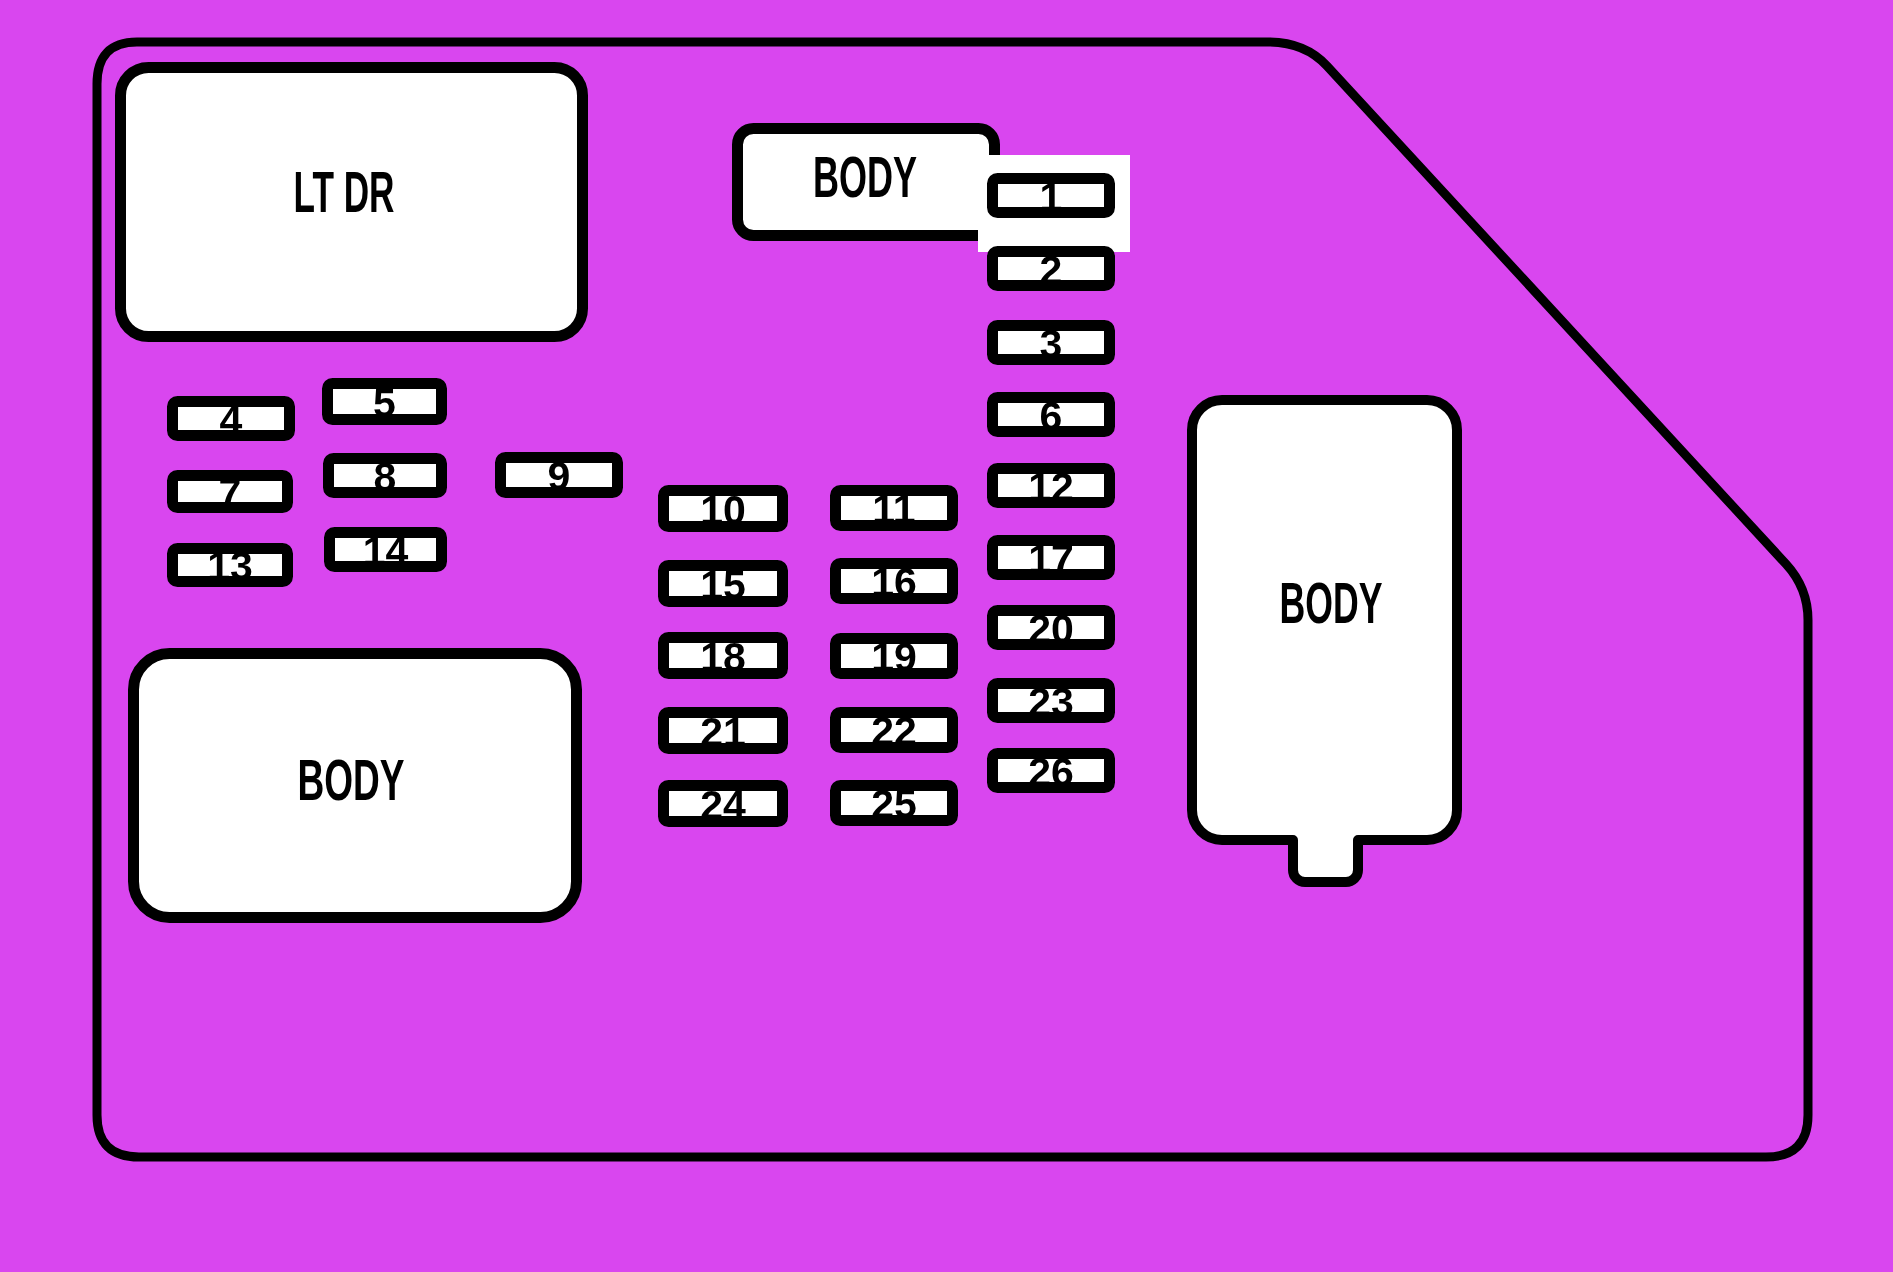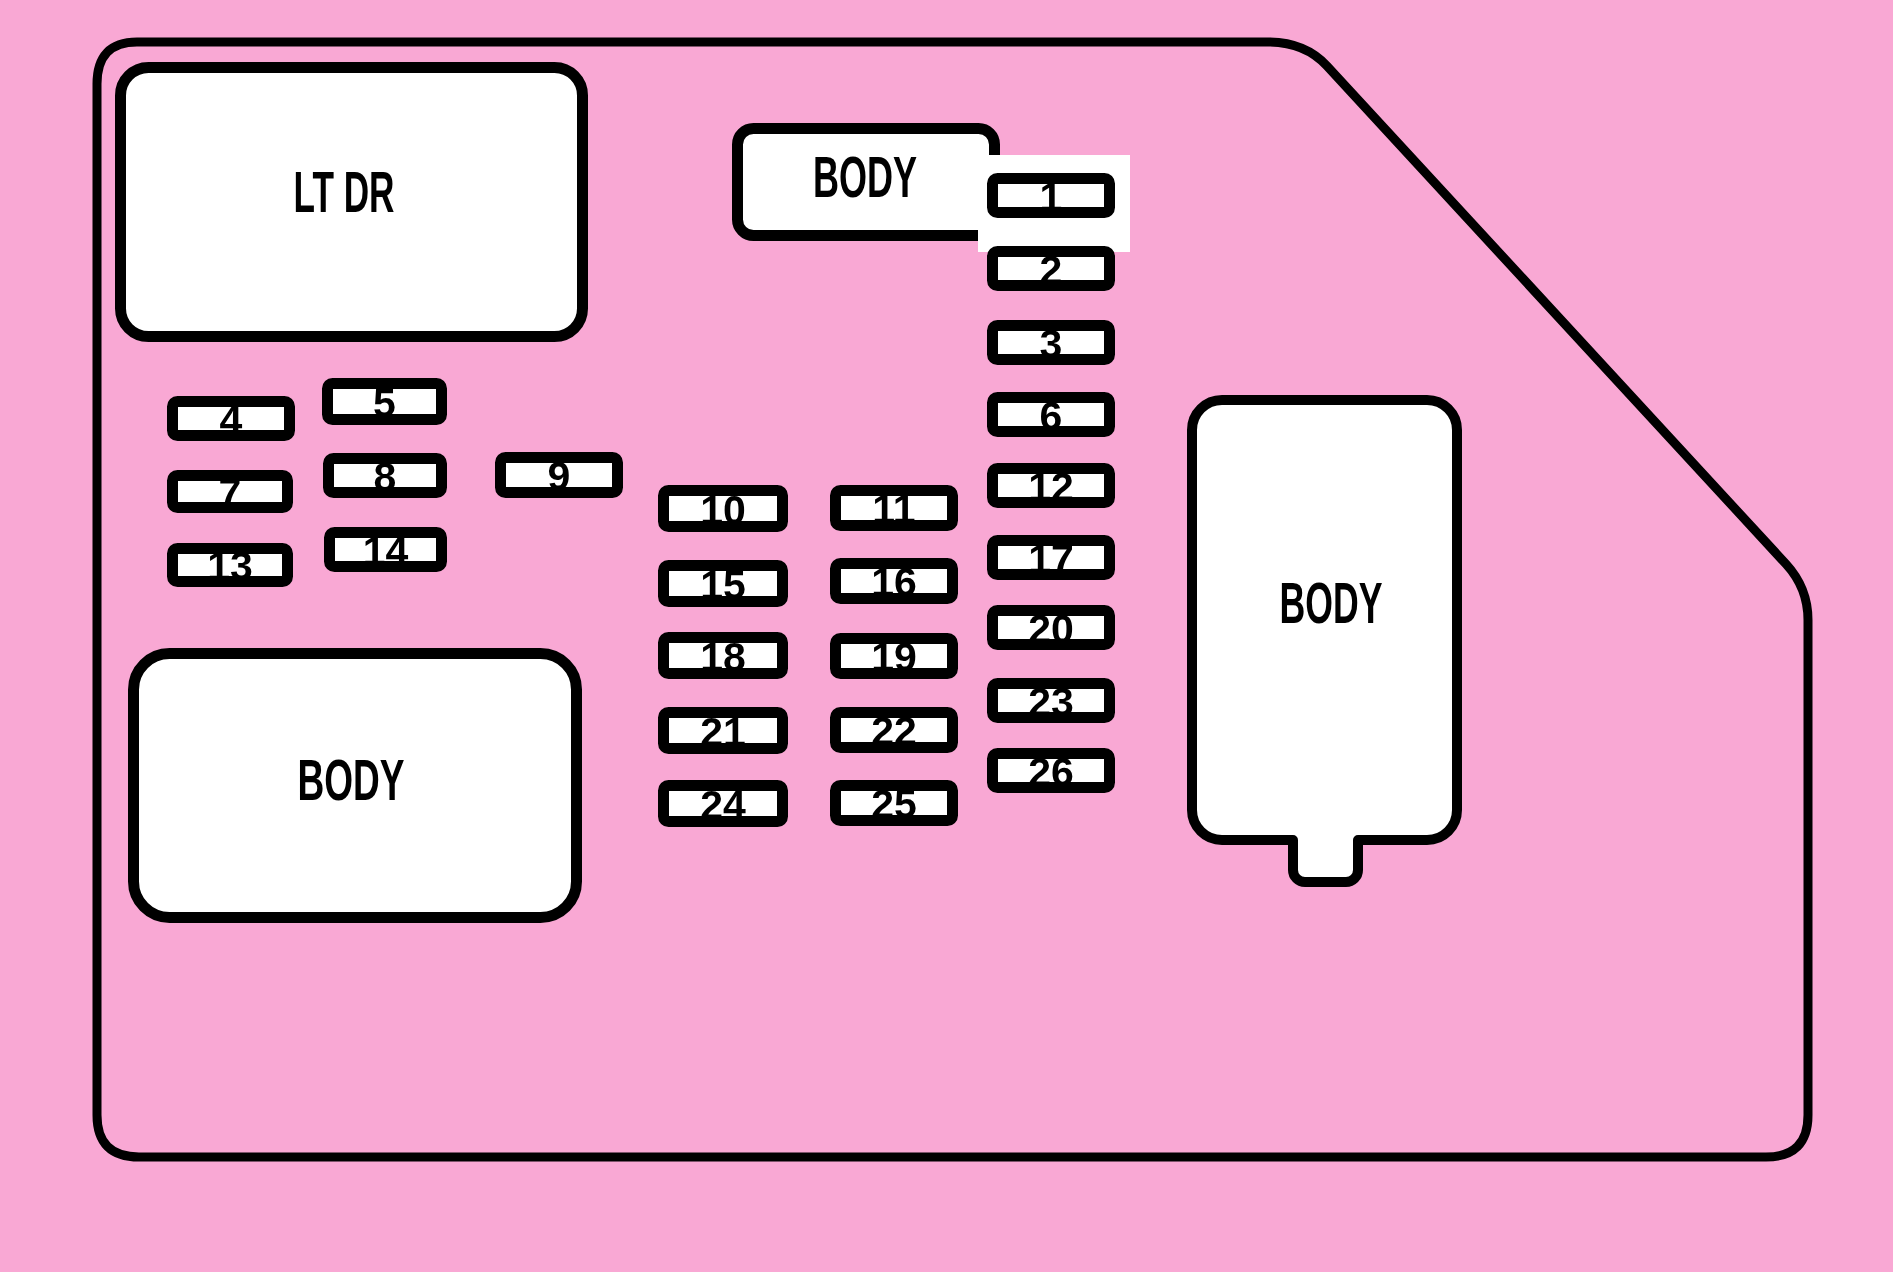--- a/index.html
+++ b/index.html
@@ -3,21 +3,21 @@
 <meta charset="utf-8">
 <style>
   html, body {
     margin: 0;
     padding: 0;
     background: #ffffff;
   }
   .stage {
     width: 1893px;
     height: 1272px;
-    background: #f9a8d4;
+    background: #d946ef;
     position: relative;
   }
   svg { display: block; }
   .outline {
     fill: none;
     stroke: #000000;
     stroke-width: 9;
   }
   .box {
     fill: #ffffff;

